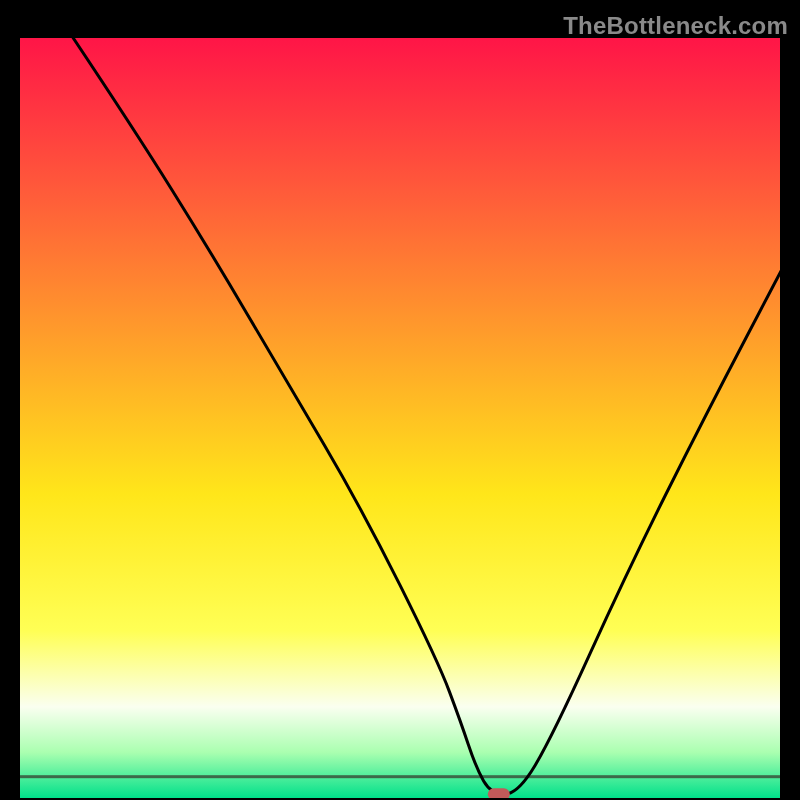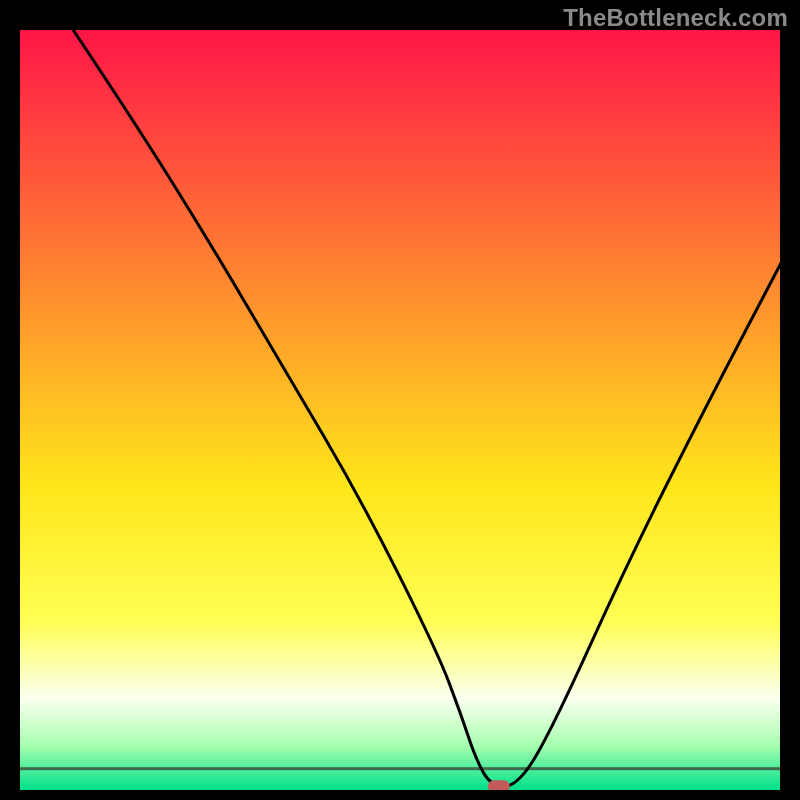--- a/index.html
+++ b/index.html
@@ -6,21 +6,21 @@
     margin: 0;
     padding: 0;
     width: 800px;
     height: 800px;
     background: #000000;
     overflow: hidden;
   }
   .frame {
     position: absolute;
     left: 0;
-    top: 0;
+    top: 8px;
     width: 800px;
     height: 565px;
     background: #000000;
   }
   .plot {
     position: absolute;
     left: 20px;
     top: 30px;
     width: 760px;
     height: 760px;

